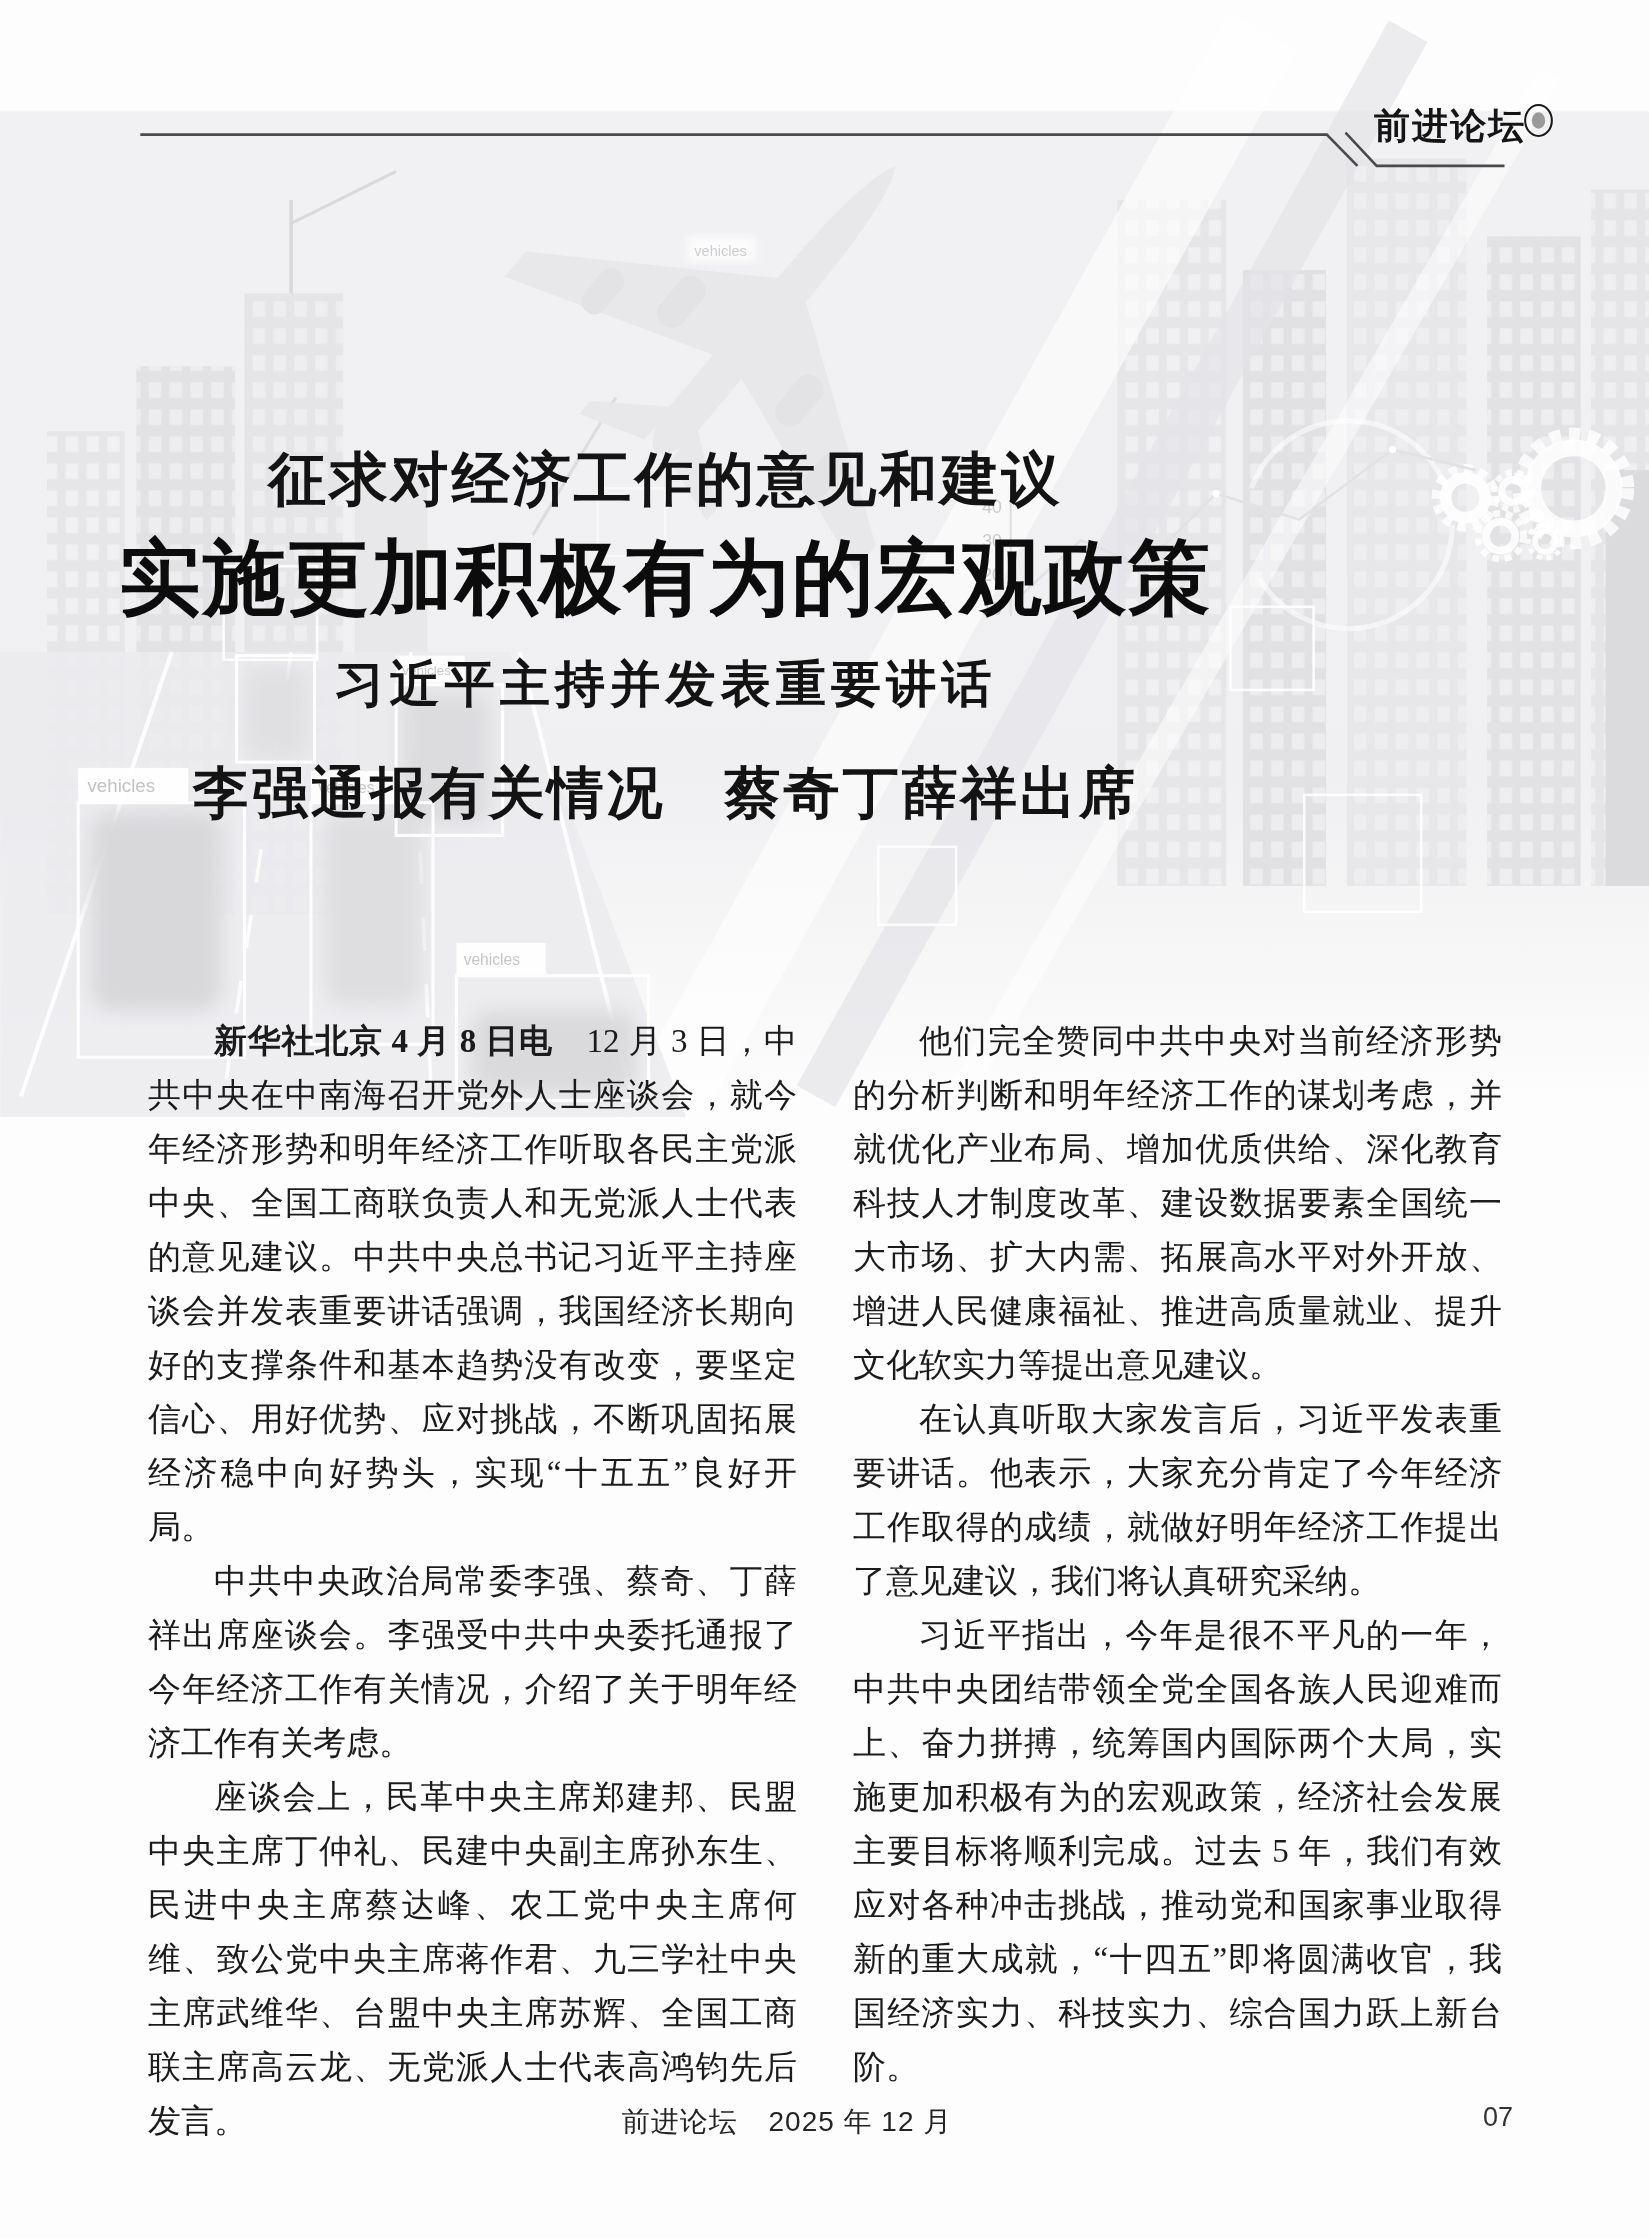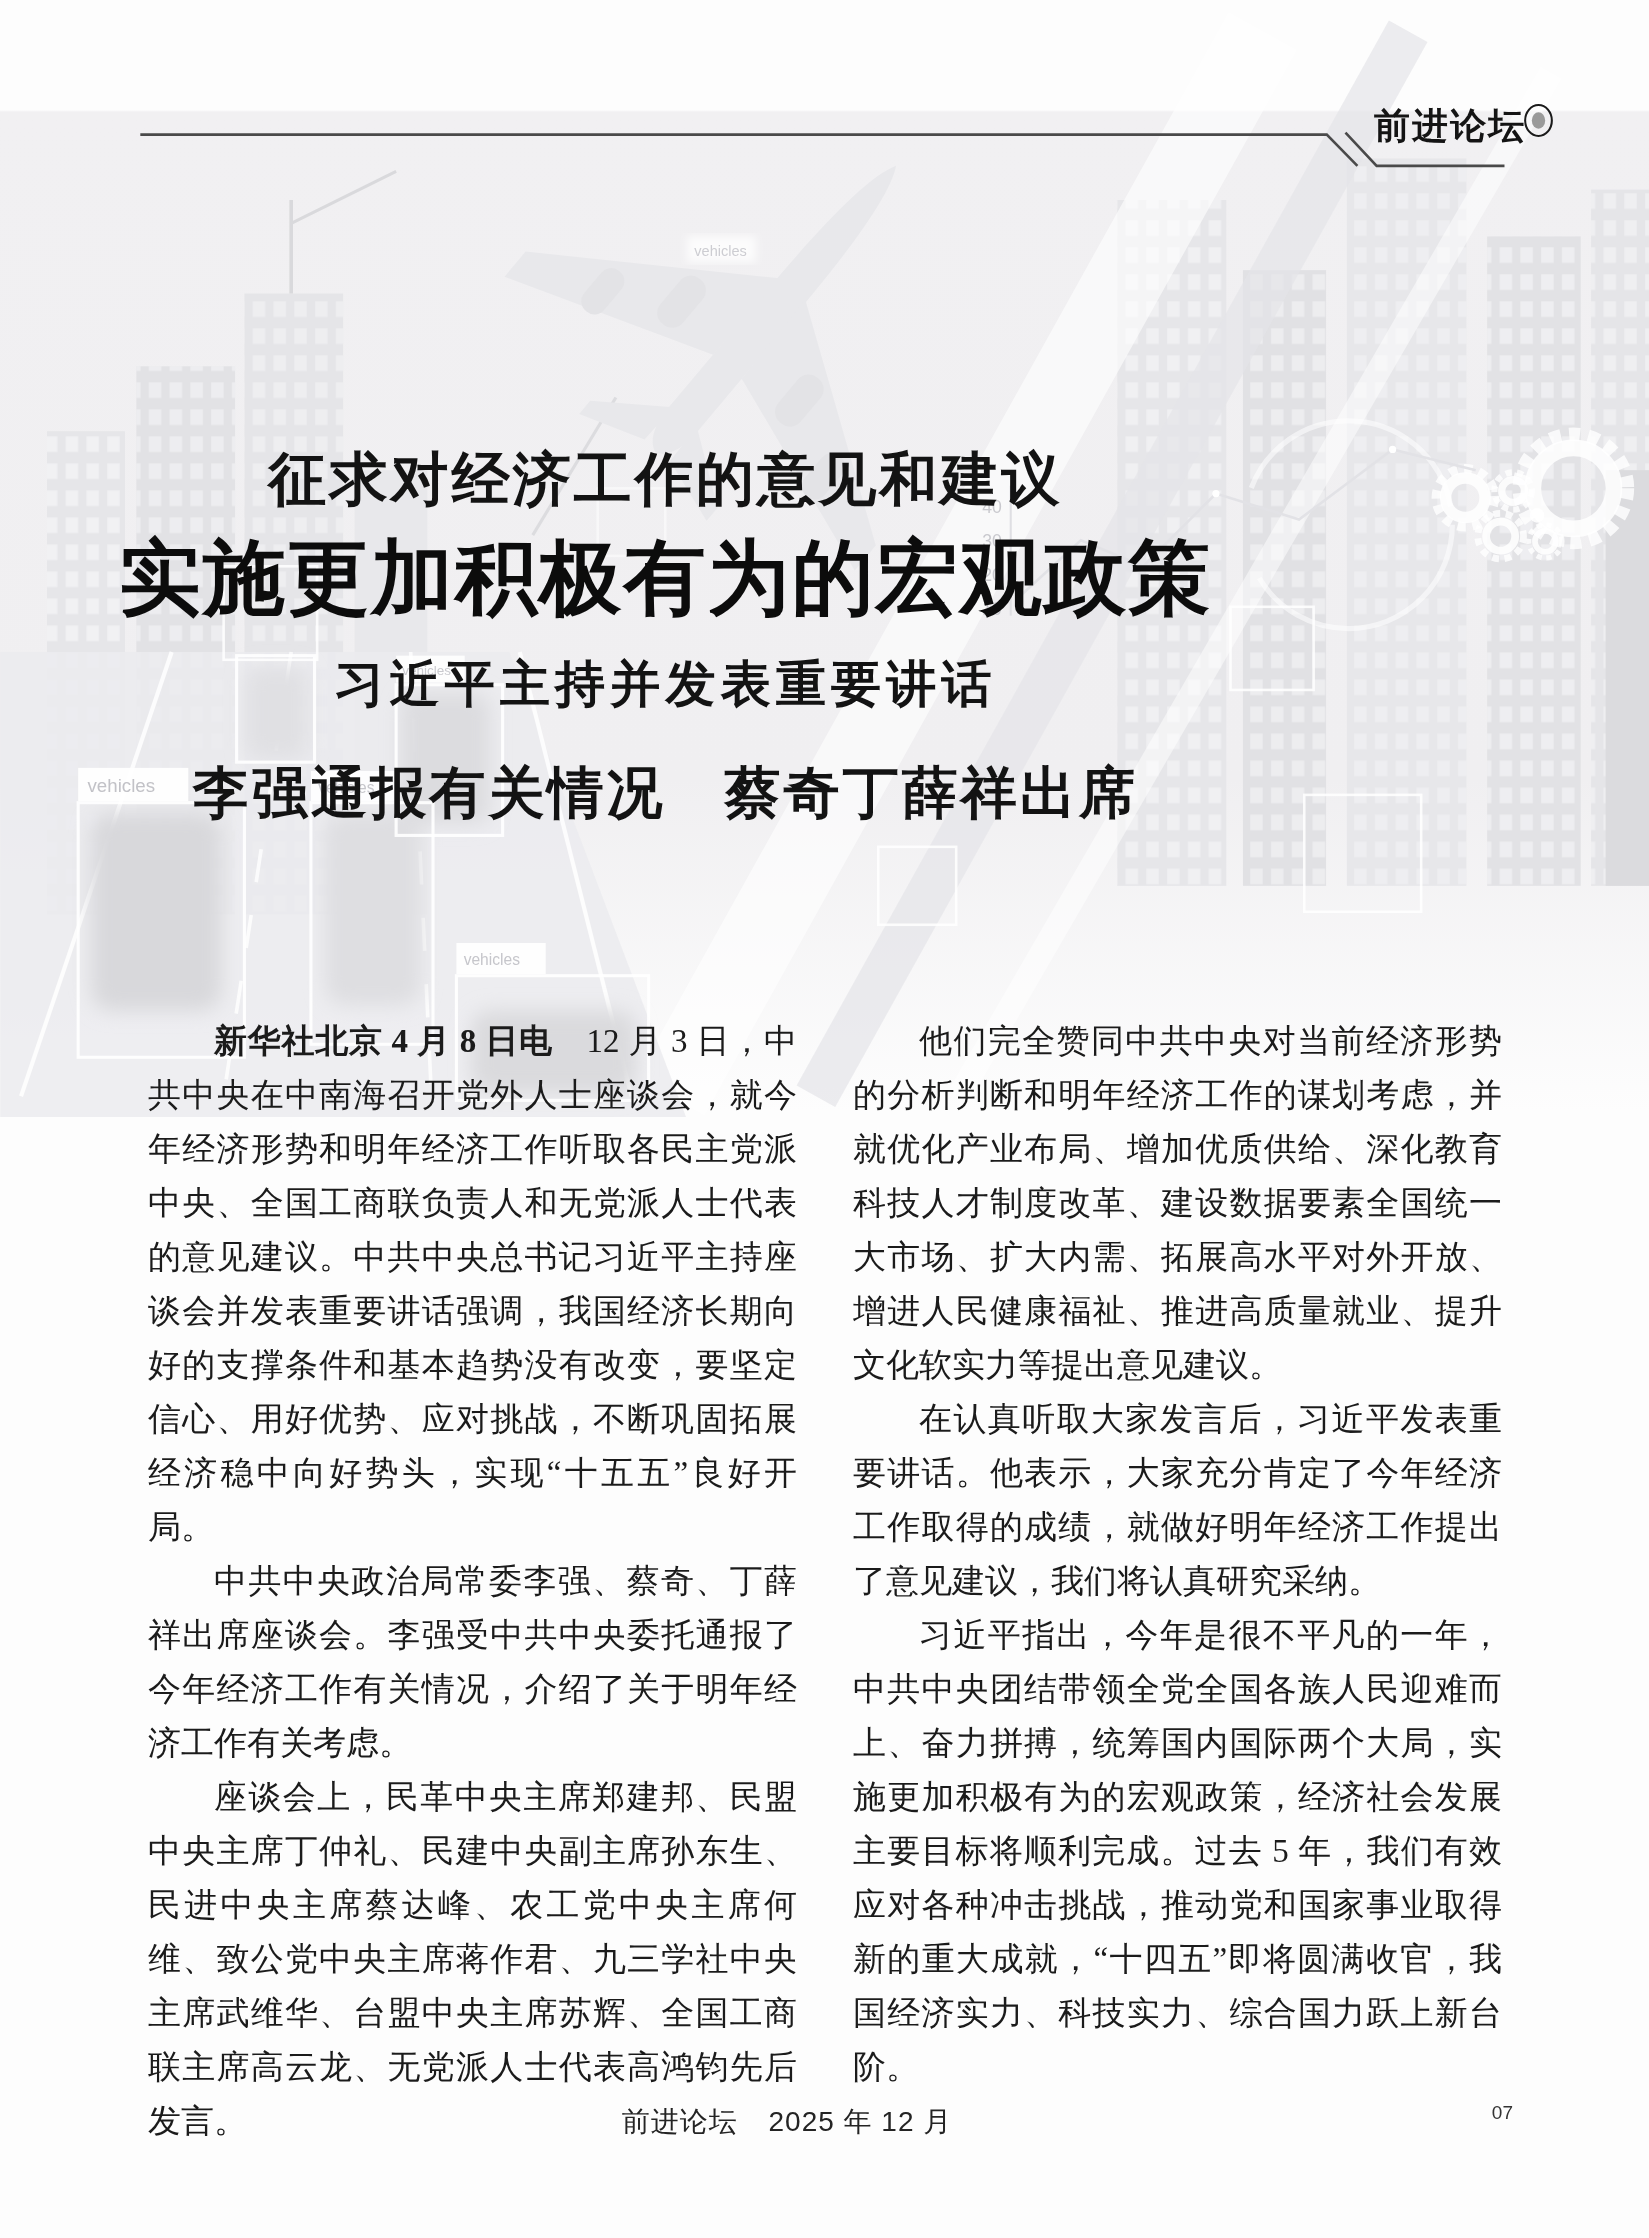--- a/index.html
+++ b/index.html
@@ -49,21 +49,21 @@
   }
   .col p .lead{font-weight:700;}
   
   .footer-center{
     position:absolute;top:2103px;left:0;width:1574px;text-align:center;z-index:2;
     font-family:"Liberation Sans",sans-serif;font-size:28px;color:#242424;letter-spacing:1px;white-space:nowrap;
   }
   .footer-center .issue{margin-left:1.1em;}
   .footer-page{
     position:absolute;top:2102px;left:1451px;width:62px;text-align:right;z-index:2;
-    font-family:"Liberation Sans",sans-serif;font-size:19px;color:#333333;
+    font-family:"Liberation Sans",sans-serif;font-size:27px;color:#333333;
   }
 </style>
 </head>
 <body>
 
 <div class="page">
 
   <div class="photo">
     <svg width="1650" height="1117" viewBox="0 0 3175 2150">
       <defs>

